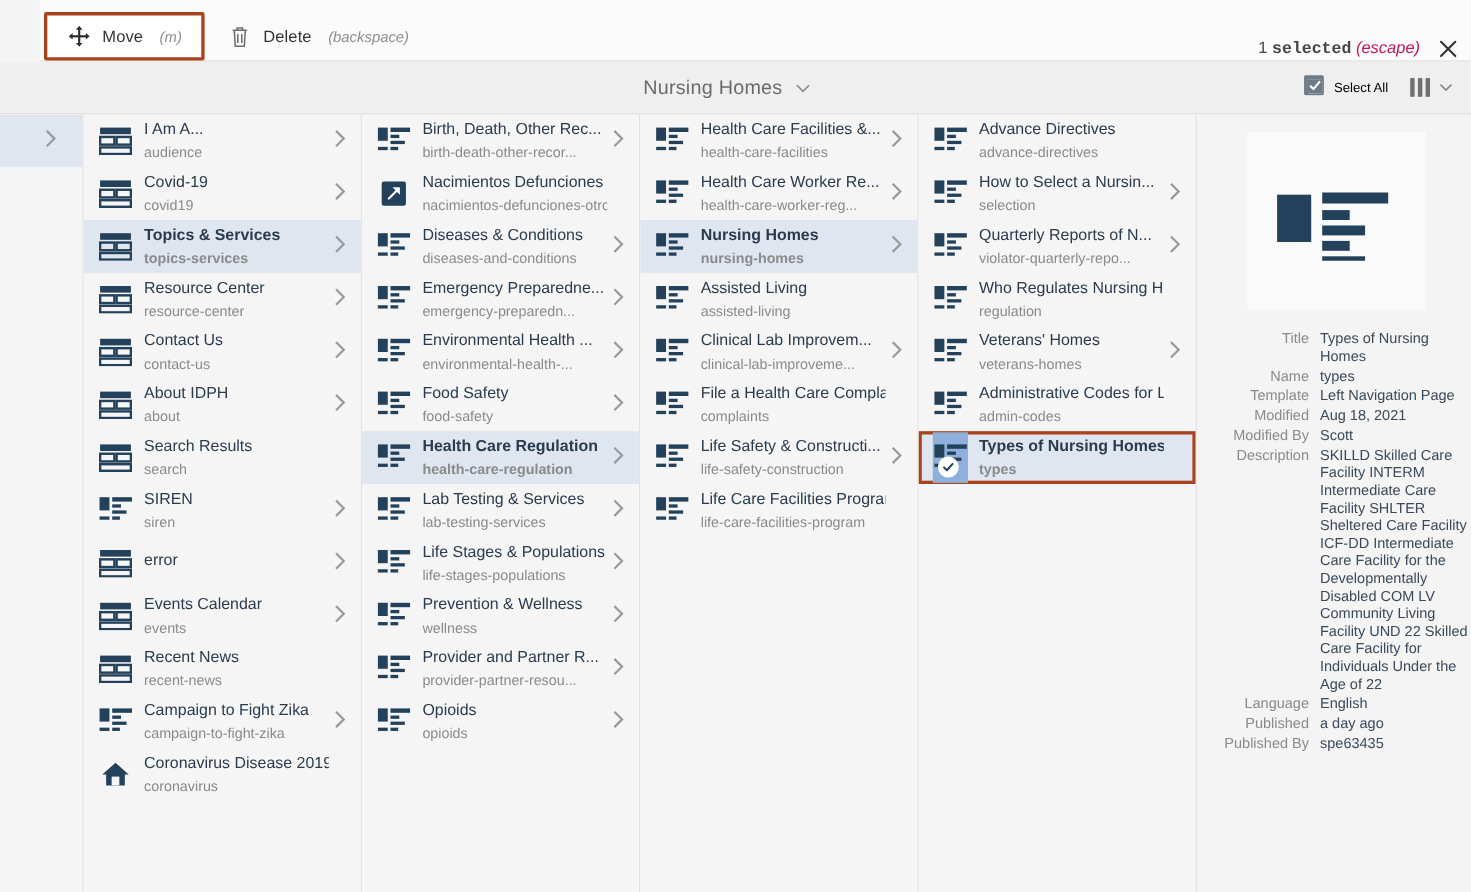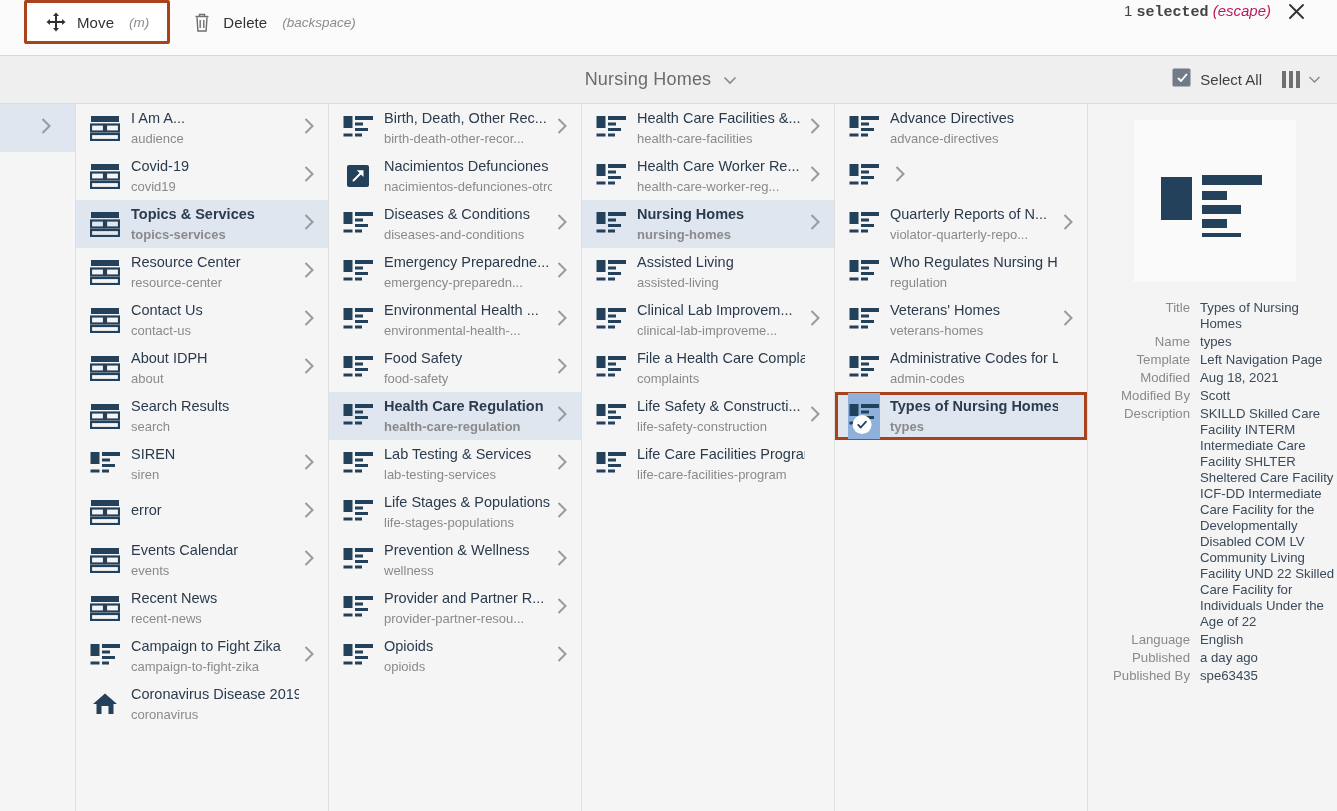--- a/index.html
+++ b/index.html
@@ -9,21 +9,21 @@
     background: #f4f4f4;
     overflow: hidden;
     color: #2c3e50;
   }
   #app { width: 1337px; height: 811px; display: flex; flex-direction: column; background:#f4f4f4; }
 
   
   .action-bar {
     height: 56px; min-height:56px; background: #fbfbfb;
     border-bottom: 1px solid #d8d8d8;
-    display: flex; align-items: flex-start; padding: 0 24px; position: relative;
+    display: flex; align-items: flex-end; padding: 0 4px; position: relative; margin-left: 36px;
   }
   .act-btn {
     display: flex; align-items: center; gap: 10px;
     height: 44px; padding: 0 18px; cursor: pointer; background: transparent;
     border: 3px solid transparent; border-radius: 2px;
   }
   .act-btn.active { border-color: #a8431c; background: #ffffff; }
   .act-label { font-size: 15px; color: #333; letter-spacing: .1px; }
   .act-hint { font-size: 13.5px; color: #8c8c8c; font-style: italic; margin-left: 5px; }
   .act-icon { width: 22px; height: 22px; display:flex; align-items:center; justify-content:center; color:#2f2f2f; }
@@ -40,21 +40,21 @@
     height: 48px; min-height:48px; background: #efefef;
     border-bottom: 1px solid #dcdcdc;
     display: flex; align-items: center; position: relative;
   }
   .title-center { position: absolute; left: 0; right: 0; display: flex; justify-content: center; align-items: center; gap: 12px; pointer-events:none; }
   .title-wrap { display:flex; align-items:center; gap: 12px; pointer-events:auto; cursor:pointer; margin-left:-15px;}
   .page-title { font-size: 18px; color: #6b6b6b; font-weight: 400; letter-spacing: .2px; }
   .chev-down { color: #8a8a8a; display:flex; align-items:center; }
   .title-right { margin-left: auto; display: flex; align-items: center; gap: 20px; padding-right: 16px; z-index:2; }
   .select-all { display: flex; align-items: center; gap: 9px; cursor: pointer; }
-  .select-all-label { font-size: 15px; color: #404040; }
+  .select-all-label { font-size: 12px; color: #000000; }
   .cols-ctl { display:flex; align-items:center; gap:8px; cursor:pointer; }
   .cols-bars { display:flex; gap:3px; }
   .cols-bars i { display:block; width:4px; height:17px; background:#6f6f6f; }
 
   
   .columns { flex: 1; display: flex; min-height: 0; background:#f4f4f4; }
   .col {
     background: #f5f5f5; border-right: 1px solid #e0e0e0;
     overflow: hidden; position: relative;
   }
@@ -980,20 +980,24 @@
             <span>
               <svg width="30" height="26" viewBox="0 0 30 26">
       <rect x="0.5" y="1" width="9" height="12" fill="#23415a"></rect>
       <rect x="12" y="1" width="18" height="4" fill="#23415a"></rect>
       <rect x="12" y="7.5" width="8" height="3" fill="#23415a"></rect>
       <rect x="12" y="13" width="13" height="3" fill="#23415a"></rect>
       <rect x="12" y="18.5" width="7" height="3" fill="#23415a"></rect>
       <rect x="0.5" y="18.5" width="9" height="3" fill="#23415a"></rect>
     </svg>
             </span>
+          </span>
+          <span class="row-text">
+            <span class="row-title">How to Select a Nursin...</span>
+            <span class="row-sub">selection</span>
           </span>
           <span class="row-chev">
             <span><svg width="12" height="18" viewBox="0 0 12 18">
                 <polyline points="2.5,2 9.5,9 2.5,16" fill="none" stroke="#9a9a9a" stroke-width="2"></polyline>
               </svg></span>
           </span>
         </div>
         <div class="row">
           <span class="row-icon">
             <span>

